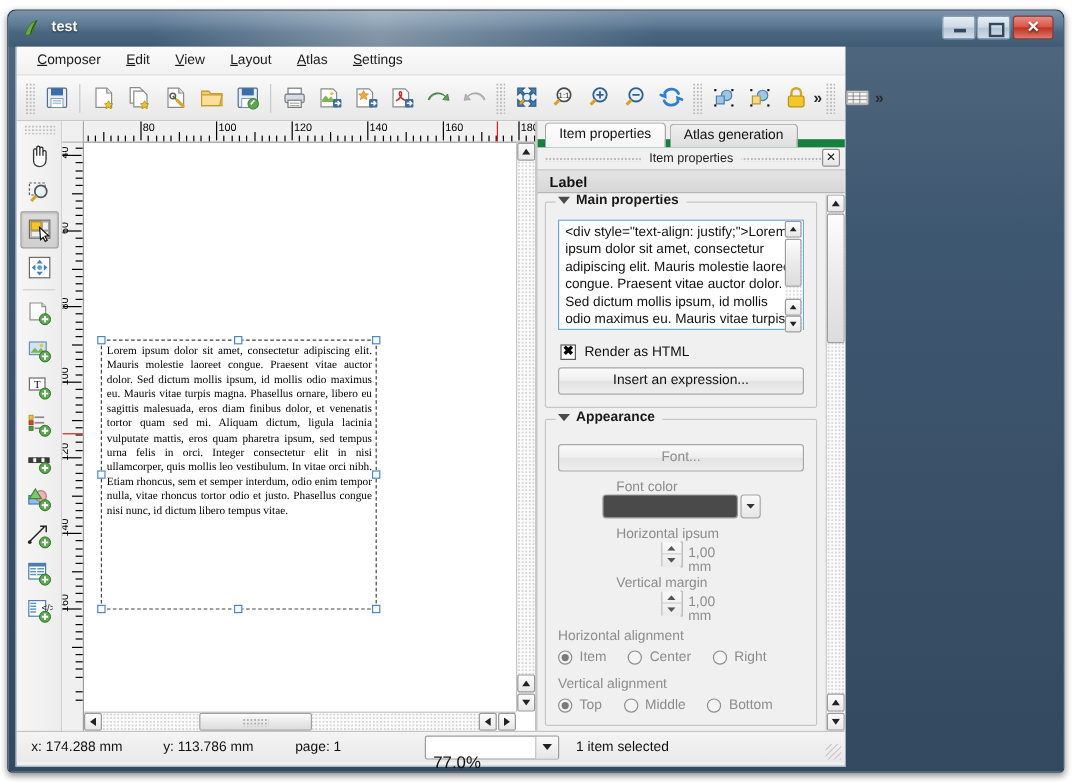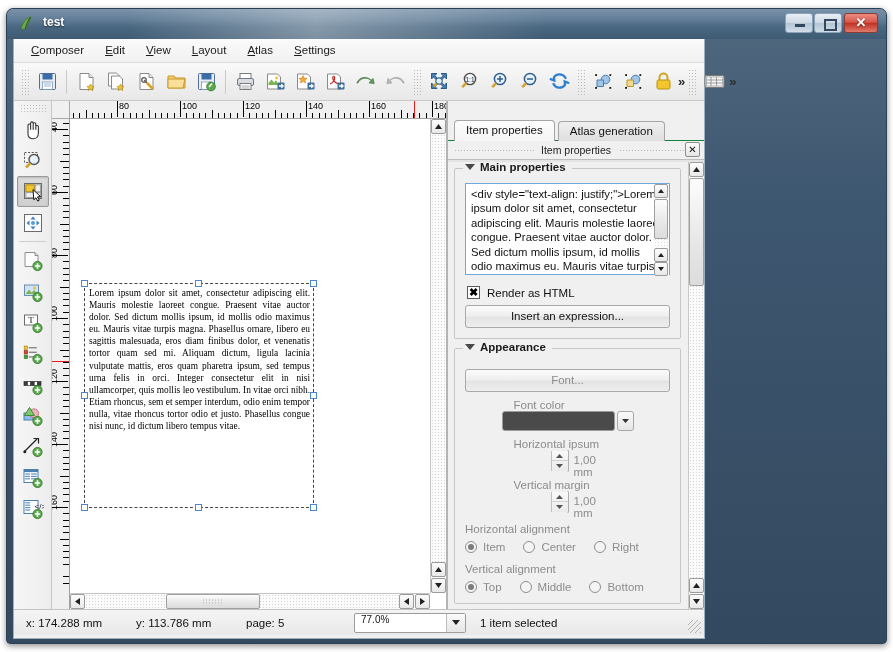--- a/index.html
+++ b/index.html
@@ -229,23 +229,22 @@
   
   #right-dock {
     flex: 1 1 auto;
     background: #f0f0f0;
     position: relative;
     border-left: 1px solid #b4b4b4;
   }
   #tabrow {
     height: 22px; position: relative;
     background: #f0f0f0;
-    border-bottom: 1px solid #15803d;
+    border-bottom: 7px solid #15803d;
     padding-left: 6px;
-    margin-top: 18px;
   }
   .tab {
     position: relative; top: 2px;
     display: inline-block;
     padding: 3px 11px 4px 11px;
     font-size: 11.5px; color: #111;
     border: 1px solid #a5a5a5;
     border-bottom: 0;
     border-radius: 4px 4px 0 0;
     background: linear-gradient(to bottom, #efefef 0%, #dedede 100%);
@@ -396,21 +395,21 @@
   }
   #statusbar .sfield { flex: 0 0 auto; }
   #sb-x { margin-left: 12px; width: 110px; }
   #sb-y { width: 110px; }
   #sb-page { width: 100px; }
   #zoom-combo {
     width: 112px; height: 20px; position: relative;
     border: 1px solid #9d9d9d; background: #fff; border-radius: 2px;
     margin-left: 8px;
   }
-  #zoom-combo .zval { position: absolute; left: 6px; top: 0; font-size: 10px; }
+  #zoom-combo .zval { position: absolute; left: 6px; top: 13px; font-size: 14px; }
   #zoom-combo .zarrow {
     position: absolute; right: 0; top: 0; width: 19px; height: 100%;
     border-left: 1px solid #bdbdbd;
     background: linear-gradient(to bottom, #fafafa, #e6e6e6);
     display: flex; align-items: center; justify-content: center;
   }
   #sb-selected { margin-left: 14px; }
   #resize-grip {
     position: absolute; right: 3px; bottom: 2px; width: 13px; height: 13px;
     background-image: linear-gradient(135deg, transparent 45%, #b4b4b4 45%, #b4b4b4 55%, transparent 55%);
@@ -1148,21 +1147,21 @@
                 </svg>
             </div>
           </div>
         </div>
       </div>
     </div>
 
     <div id="statusbar">
       <span class="sfield" id="sb-x">x: 174.288 mm</span>
       <span class="sfield" id="sb-y">y: 113.786 mm</span>
-      <span class="sfield" id="sb-page">page: 5</span>
+      <span class="sfield" id="sb-page">page: 1</span>
       <span id="zoom-combo">
         <span class="zval">77.0%</span>
         <span class="zarrow">
           <svg width="8" height="5" viewBox="0 0 8 5">
               <path d="M0 0h8L4 5z" fill="#222"></path>
             </svg>
         </span>
       </span>
       <span id="sb-selected">1 item selected</span>
       <span id="resize-grip"></span>

